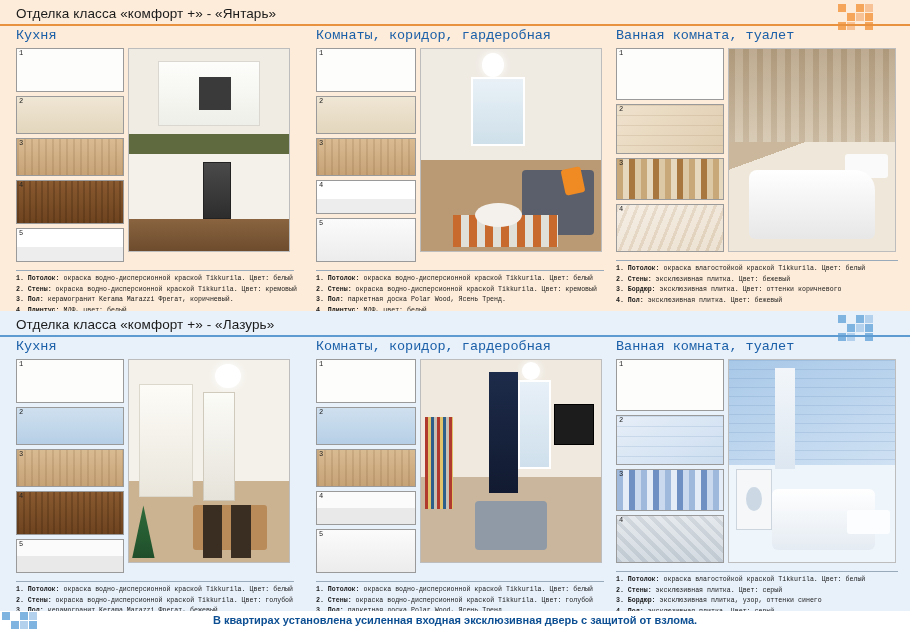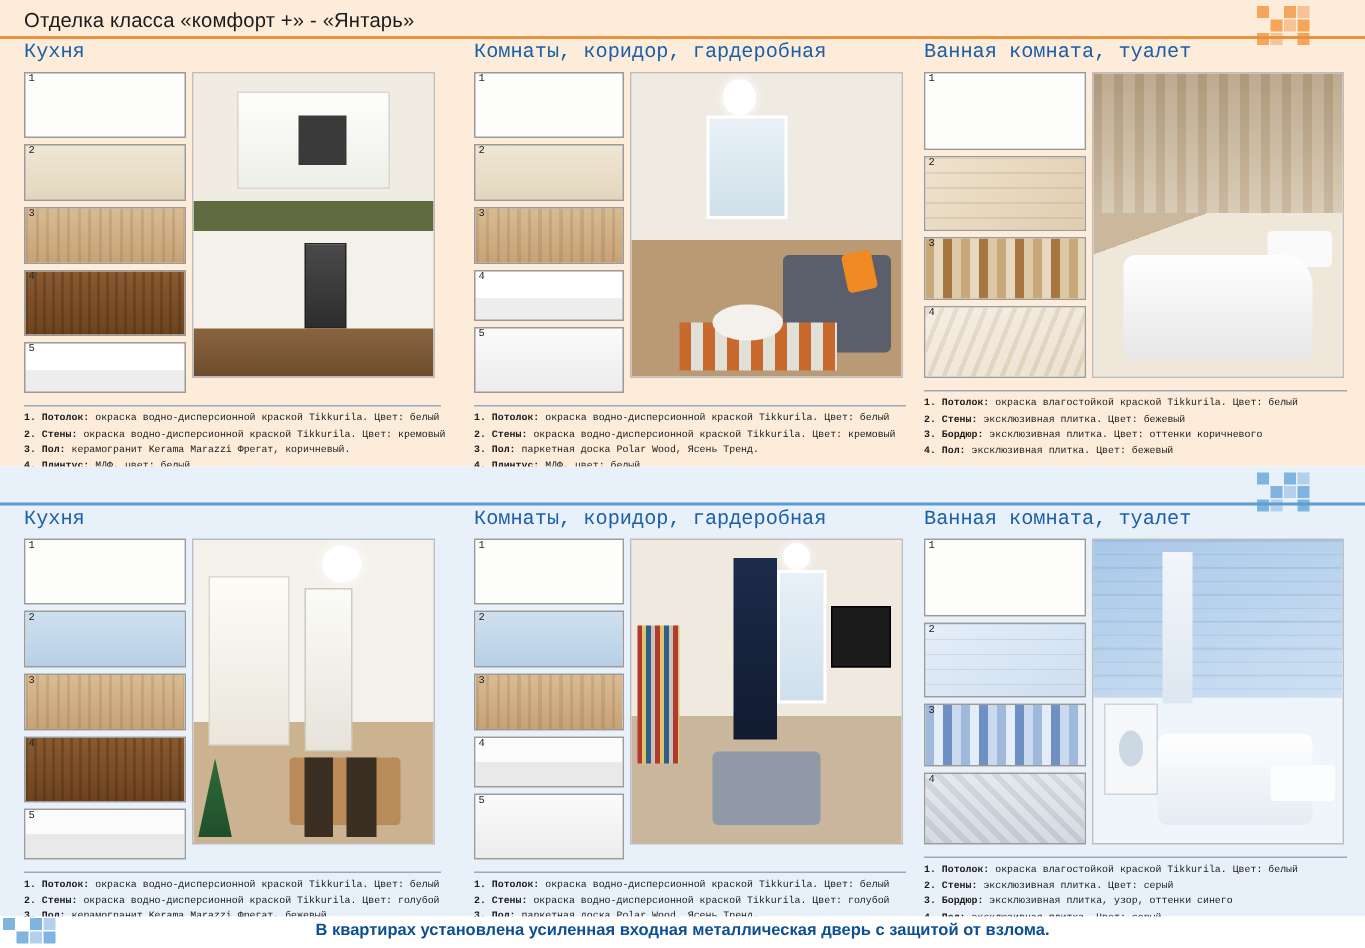--- a/index.html
+++ b/index.html
@@ -378,20 +378,21 @@
     <i style="background:#e8f1fa"></i>
       <i style="background:#7fb3e0"></i>
       <i style="background:#b3d1ec"></i>
       <i style="background:#7fb3e0"></i>
     <i style="background:#7fb3e0"></i>
       <i style="background:#b3d1ec"></i>
       <i style="background:#e8f1fa"></i>
       <i style="background:#7fb3e0"></i>
   </div>
 
+  <div class="sec-title" style="top:317px;">Отделка класса «комфорт +» - «Лазурь»</div>
   <div class="sec-rule" style="top:335px; background:#5e9bd1;"></div>
 
   <div class="col" style="left:16px; top:339px; width:278px;">
     <div class="col-head">Кухня</div>
     <div class="panel">
       <div class="swatches" style="width:108px;">
         <div class="sw" style="height:44px;">
             <div class="scene t-white"></div>
             <span class="num">1</span>
           </div>
@@ -524,15 +525,15 @@
   <div class="checker" style="left:2px; top:612px; grid-template-rows:repeat(2,8px);">
     <i style="background:#7fb3e0"></i>
       <i style="background:#ffffff"></i>
       <i style="background:#7fb3e0"></i>
       <i style="background:#b3d1ec"></i>
     <i style="background:#ffffff"></i>
       <i style="background:#7fb3e0"></i>
       <i style="background:#b3d1ec"></i>
       <i style="background:#7fb3e0"></i>
   </div>
-  <div class="footer-text">В квартирах установлена усиленная входная металлическая дверь с защитой от взлома.</div>
+  <div class="footer-text">В квартирах установлена усиленная входная эксклюзивная дверь с защитой от взлома.</div>
 
 </div>
 
 </body></html>

